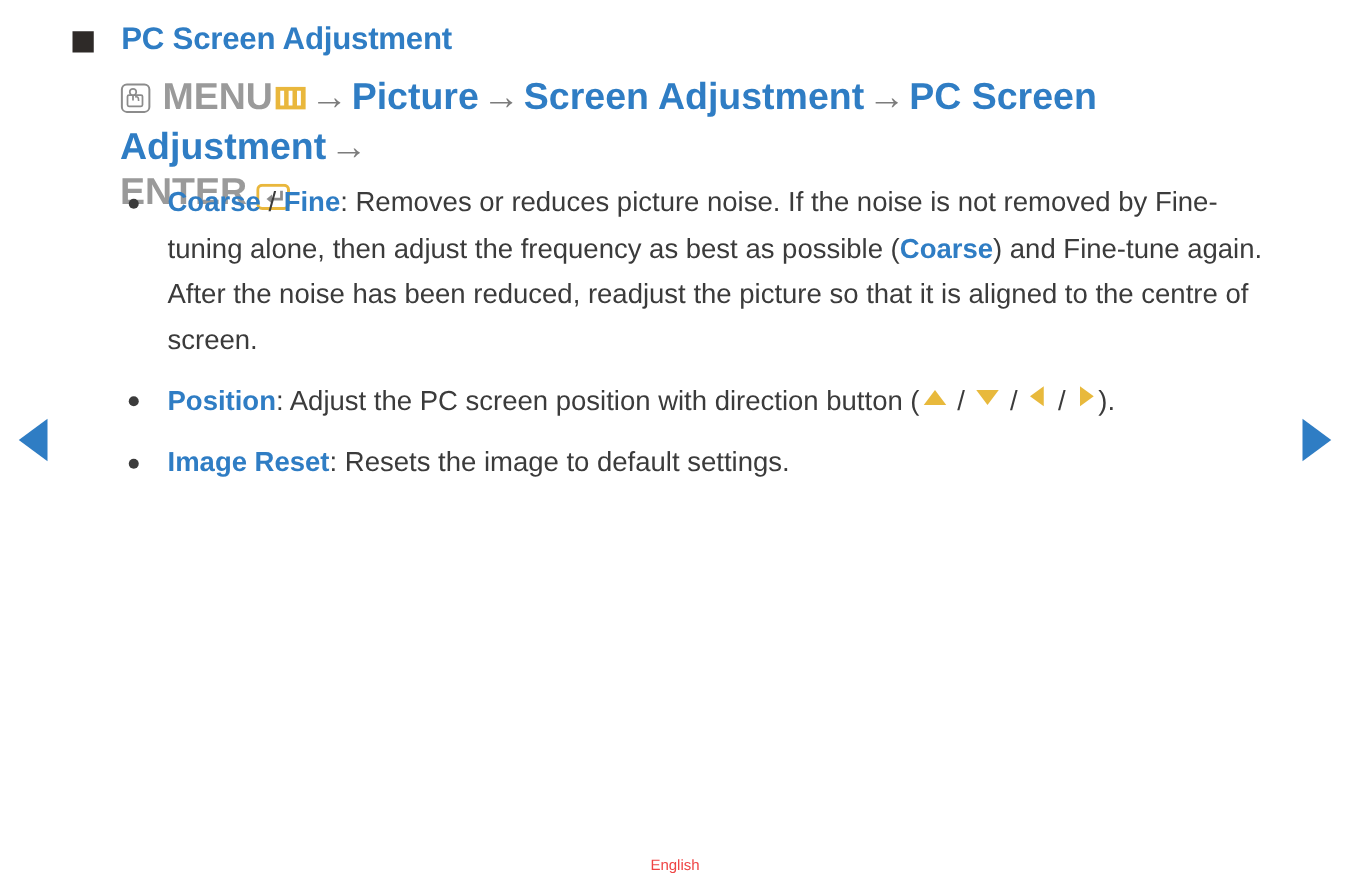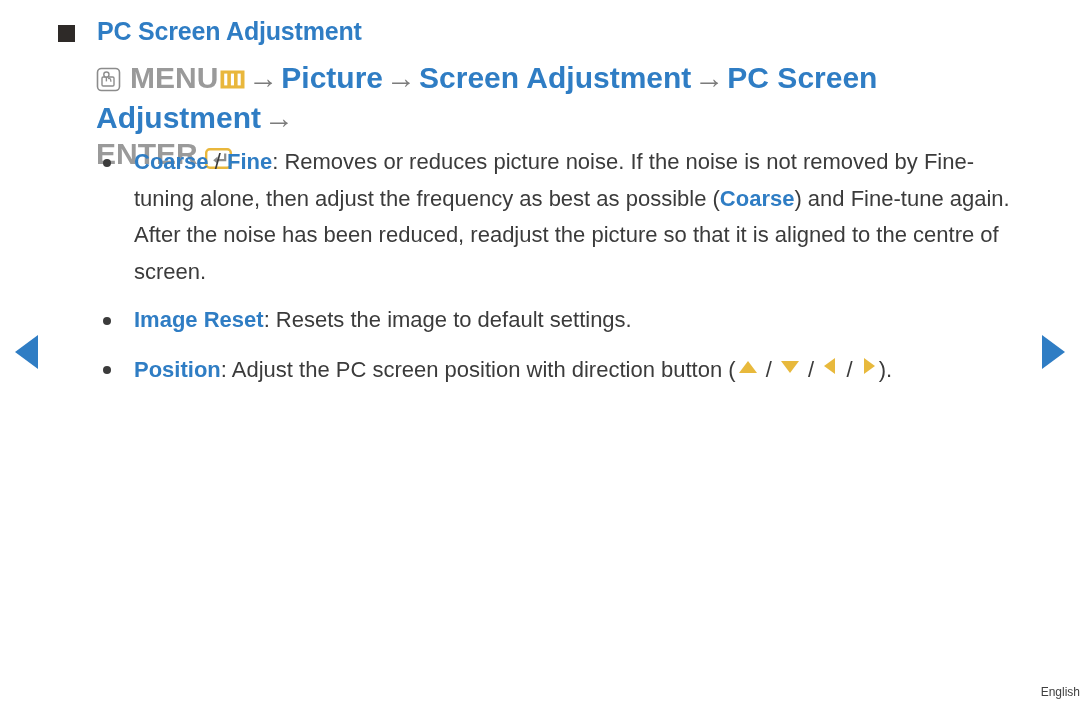--- a/index.html
+++ b/index.html
@@ -147,23 +147,23 @@
     border-bottom: 17px solid transparent;
     border-left: 23px solid #2f7dc4;
   }
 
   
   .footer {
     position: absolute;
     left: 0;
     right: 0;
     top: 685px;
-    text-align: right;
+    text-align: center;
     font-size: 12px;
-    color: #404040;
+    color: #ef4444;
   }
 </style>
 </head>
 <body>
 
 <div class="page">
 
   <div class="title-row">
     <div class="square-bullet"></div>
     <div class="page-title">PC Screen Adjustment</div>
@@ -194,43 +194,43 @@
     </span>
   </div>
 
   <div class="bullets">
 
     <div class="bullet-item">
       <span class="dot"></span><span class="kw">Coarse</span><span class="sep"> / </span><span class="kw">Fine</span><span>: Removes or reduces picture noise. If the noise is not removed by Fine-tuning alone, then adjust the frequency as best as possible (</span><span class="kw">Coarse</span><span>) and Fine-tune again. After the noise has been reduced, readjust the picture so that it is aligned to the centre of screen.</span>
     </div>
 
     <div class="bullet-item">
-      <span class="dot"></span><span class="kw">Image Reset</span><span>: Resets the image to default settings.</span>
-    </div>
-
-    <div class="bullet-item">
       <span class="dot"></span><span class="kw">Position</span><span>: Adjust the PC screen position with direction button (</span><span class="dir">
         <svg width="22" height="18" viewBox="0 0 22 18">
             <path d="M11 3 L20 15 L2 15 Z" fill="#e8b93c"></path>
           </svg>
       </span><span class="sep"> / </span><span class="dir">
         <svg width="22" height="18" viewBox="0 0 22 18">
             <path d="M11 15 L2 3 L20 3 Z" fill="#e8b93c"></path>
           </svg>
       </span><span class="sep"> / </span><span class="dir">
         <svg width="18" height="20" viewBox="0 0 18 20">
             <path d="M3 10 L14 2 L14 18 Z" fill="#e8b93c"></path>
           </svg>
       </span><span class="sep"> / </span><span class="dir">
         <svg width="18" height="20" viewBox="0 0 18 20">
             <path d="M15 10 L4 2 L4 18 Z" fill="#e8b93c"></path>
           </svg>
       </span><span>).</span>
     </div>
 
+    <div class="bullet-item">
+      <span class="dot"></span><span class="kw">Image Reset</span><span>: Resets the image to default settings.</span>
+    </div>
+
   </div>
 
   <div class="nav-arrow nav-prev"></div>
   <div class="nav-arrow nav-next"></div>
 
   <div class="footer">English</div>
 
 </div>
 
 </body></html>

